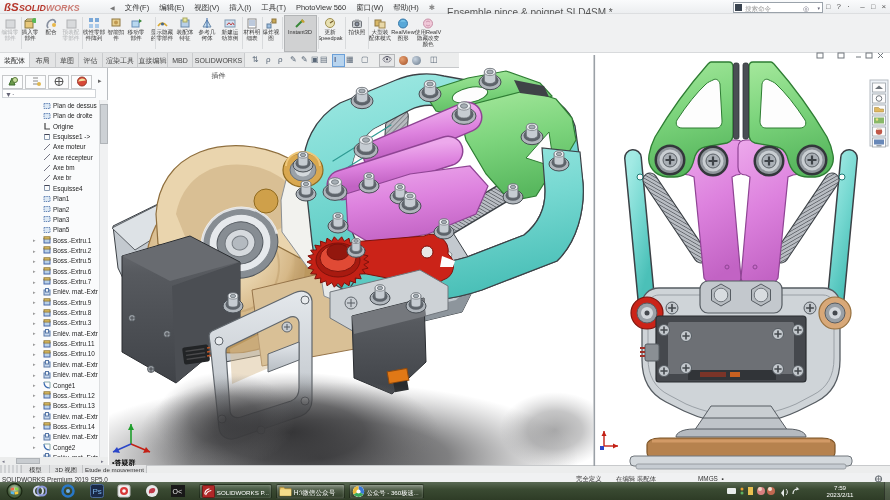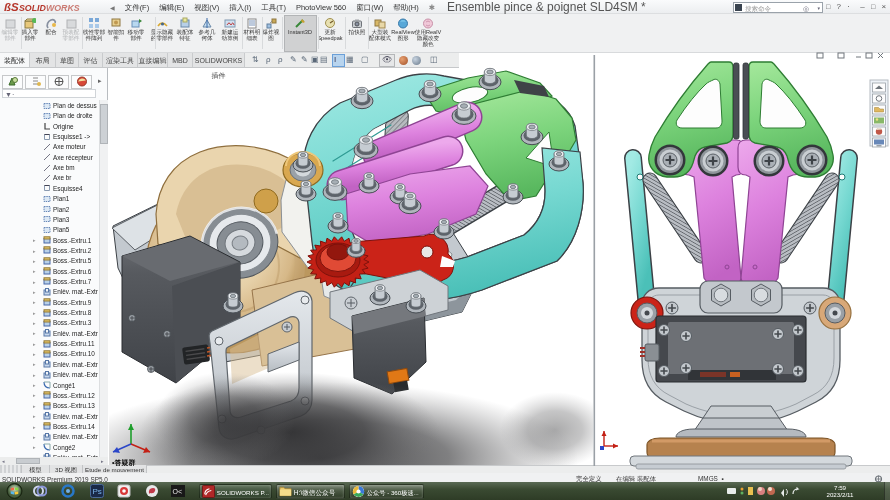--- a/index.html
+++ b/index.html
@@ -1,20 +1,20 @@
 <!DOCTYPE html>
 <html><head><meta charset="utf-8"><style>
 *{margin:0;padding:0;box-sizing:border-box}
 body{font-family:"Liberation Sans",sans-serif;width:890px;height:500px;overflow:hidden;background:#fff}
 #app{position:relative;width:890px;height:500px;background:#fff;overflow:hidden}
 .ab{position:absolute}
 #title{left:0;top:0;width:890px;height:14px;background:linear-gradient(#fafbfc,#eceef0);border-bottom:1px solid #dcdee0}
 #menus{left:110px;top:3px;font-size:7.5px;color:#333;white-space:nowrap}
 #menus span{margin-right:10px}
-#doctitle{left:447px;top:0;font-size:12px;color:#555}
+#doctitle{left:447px;top:7px;font-size:10px;color:#555}
 #search{left:733px;top:1.5px;width:90px;height:11px;background:#fff;border:1px solid #9aa2aa;font-size:6.5px;color:#999}
 #winbtns{left:826px;top:2px;font-size:8px;color:#555;letter-spacing:2px}
 #ribbon{left:0;top:14px;width:890px;height:39px;background:#f0f1f2;border-bottom:1px solid #d8dadc}
 .rb{position:absolute;width:30px;text-align:center;font-size:5.6px;line-height:1.08;color:#333}
 .rb.gray{color:#b0b2b4}
 .rsep{position:absolute;width:1px;height:32px;background:#d8dadc;top:17px}
 #instbox{left:284px;top:15px;width:33px;height:37px;background:#d0d1d2;border:1px solid #b2b4b6}
 #tabrow{left:0;top:53px;width:459px;height:15px;background:#eceded;border-bottom:1px solid #c6c8ca}
 .tab{position:absolute;top:53px;height:14px;font-size:7px;color:#444;border-right:1px solid #c9cbcd;text-align:center;line-height:15px;background:#e3e4e5}
 .tab.act{background:#f7f8f9;color:#222}

